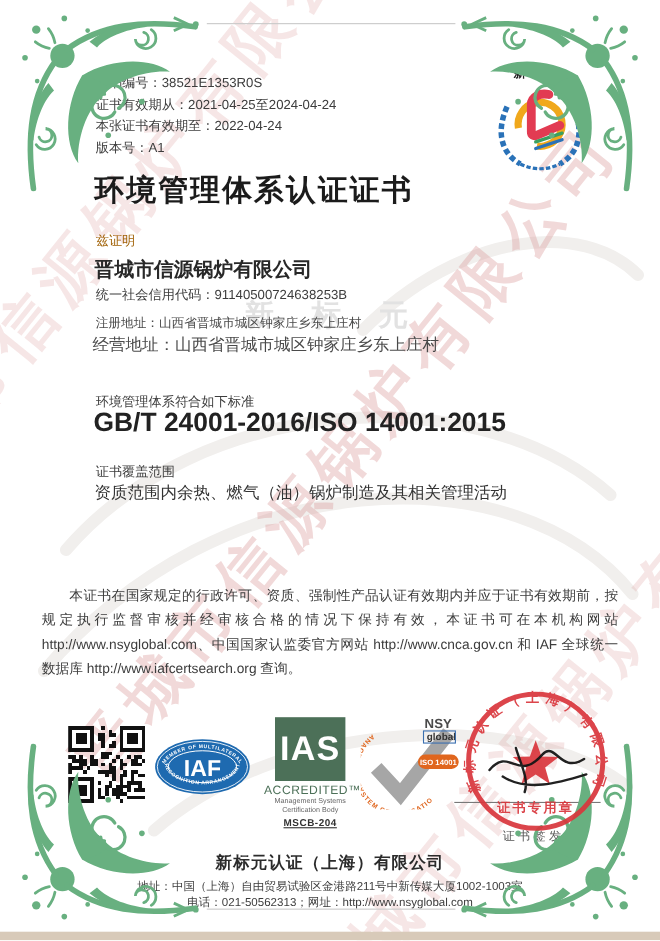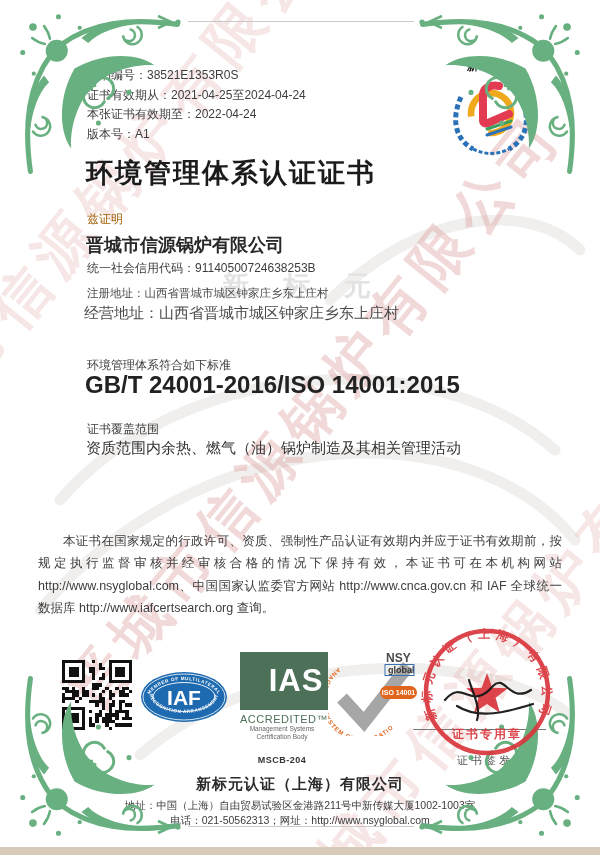--- a/index.html
+++ b/index.html
@@ -34,24 +34,24 @@
   .std-code{left:85px;top:371px;font-size:24px;font-weight:700;color:#222;}
   .scope-label{left:87px;top:421px;font-size:12px;}
   .scope-text{left:86px;top:439px;font-size:15px;color:#333;}
   .statement{left:38px;top:530px;width:524px;font-size:12.5px;line-height:1.78;
              text-align:justify;text-indent:2em;color:#3d3d3d;}
   
   .qr{left:62px;top:660px;width:70px;height:70px;}
   .iaf{left:140px;top:671px;}
   .ias{left:240px;top:652px;width:84px;text-align:center;}
   .ias-box{width:64px;height:58px;margin:0 auto;background:#4c7058;color:#fff;
-           font-size:31px;font-weight:700;line-height:58px;letter-spacing:1px;padding-left:24px;}
+           font-size:31px;font-weight:700;line-height:58px;letter-spacing:1px;}
   .ias-acc{margin-top:3px;font-size:11px;font-weight:400;color:#4c7058;letter-spacing:.5px;}
   .ias-s{font-size:6.5px;color:#666;line-height:8px;}
-  .ias-m{font-size:9px;font-weight:700;color:#333;margin-top:14px;letter-spacing:.5px;}
+  .ias-m{font-size:9px;font-weight:700;color:#333;margin-top:2px;letter-spacing:.5px;text-decoration:underline;}
   .nsy{left:328px;top:650px;}
   .stamp{left:411px;top:616px;z-index:4;}
   .sig-line{left:413px;top:729px;width:133px;height:1px;background:#787878;z-index:2;}
   .signer{left:457px;top:753px;font-size:11px;color:#555;letter-spacing:3px;z-index:2;}
   .f-co{position:absolute;left:0;top:775px;width:600px;text-align:center;
         font-size:15px;font-weight:600;color:#2b2b2b;letter-spacing:1px;z-index:2;}
   .f-ad{position:absolute;left:0;top:799px;width:600px;text-align:center;
         font-size:10.5px;color:#3c3c3c;z-index:2;}
   .f-ph{position:absolute;left:0;top:814px;width:600px;text-align:center;
         font-size:10.5px;color:#3c3c3c;z-index:2;}

